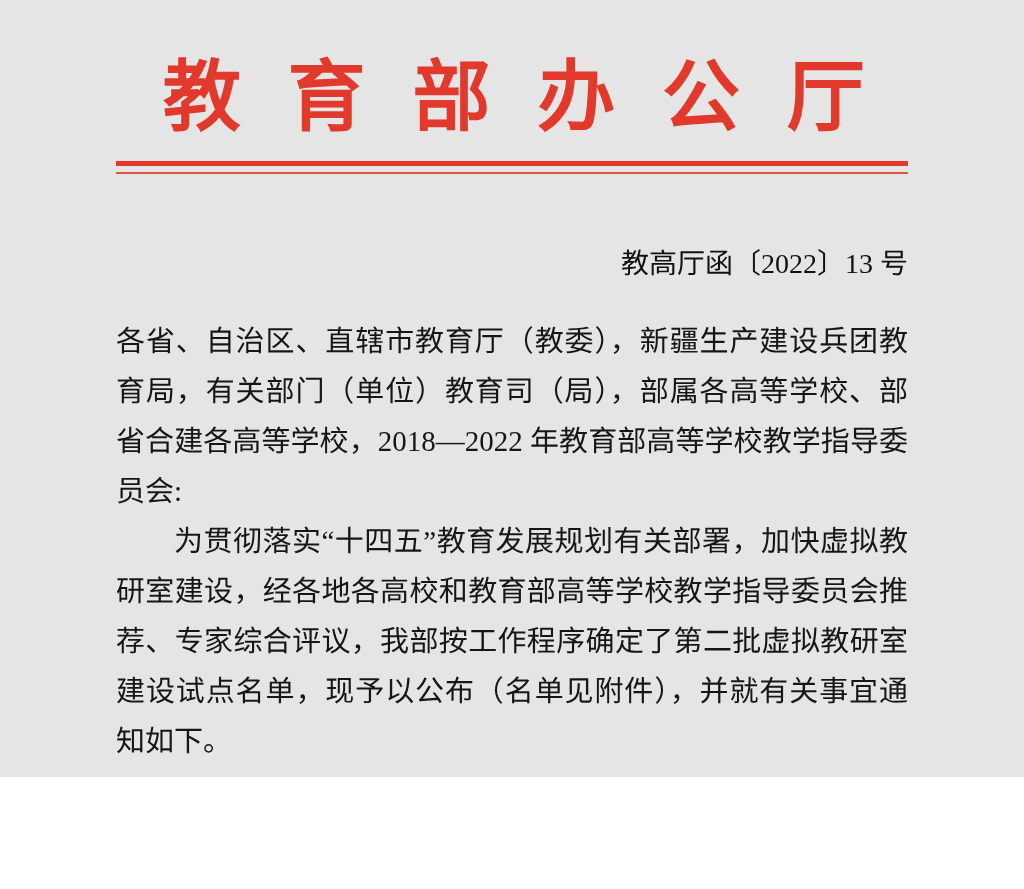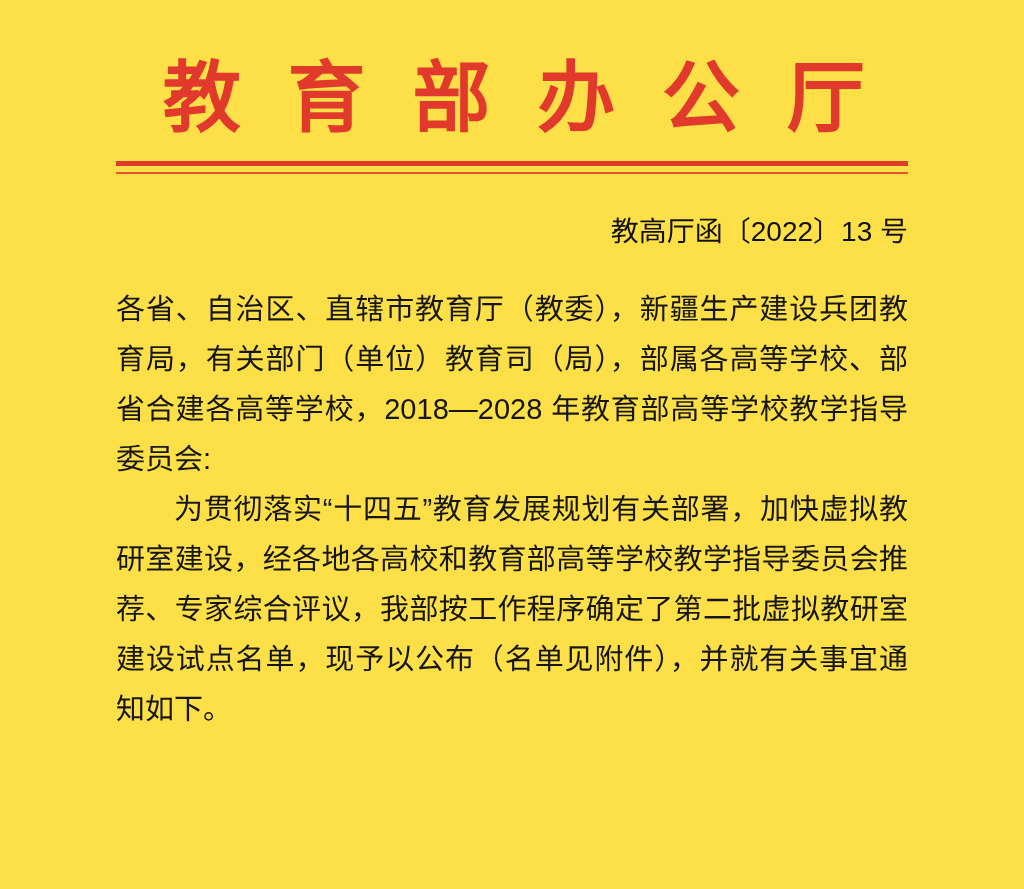--- a/index.html
+++ b/index.html
@@ -4,25 +4,25 @@
 <title>教育部办公厅通知</title>
 <style>
   html, body {
     margin: 0;
     padding: 0;
     background: #ffffff;
   }
   .page {
     position: relative;
     width: 1024px;
-    height: 889px;
+    height: 777px;
     margin: 0 auto;
-    background: #fde047;
+    background: #e5e5e5;
     overflow: hidden;
-    font-family: Liberation Sans, sans-serif;
+    font-family: Liberation Serif, serif;
     color: #1a1a1a;
   }
   .content {
     width: 792px;
     margin: 0 auto;
   }
   
   .org-name {
     margin: 0;
     padding-top: 48px;
@@ -44,21 +44,21 @@
     margin-top: 13px;
   }
   .rule.thin {
     height: 2px;
     background: #e13a2c;
     opacity: 0.85;
     margin-top: 6px;
   }
   
   .doc-number {
-    margin-top: 38px;
+    margin-top: 70px;
     font-size: 28px;
     line-height: 40px;
     text-align: right;
     color: #111111;
   }
   
   .notice-title {
     margin: 110px 0 0 0;
     font-size: 40px;
     line-height: 62px;
@@ -93,18 +93,18 @@
 
     <h1 class="org-name">教育部办公厅</h1>
 
     <div class="rule thick"></div>
     <div class="rule thin"></div>
 
     <div class="doc-number">教高厅函〔2022〕13 号</div>
 
 
     <div class="body-text">
-      <p class="para">各省、自治区、直辖市教育厅（教委），新疆生产建设兵团教育局，有关部门（单位）教育司（局），部属各高等学校、部省合建各高等学校，2018—2028 年教育部高等学校教学指导委员会:</p>
+      <p class="para">各省、自治区、直辖市教育厅（教委），新疆生产建设兵团教育局，有关部门（单位）教育司（局），部属各高等学校、部省合建各高等学校，2018—2022 年教育部高等学校教学指导委员会:</p>
       <p class="para indent">为贯彻落实“十四五”教育发展规划有关部署，加快虚拟教研室建设，经各地各高校和教育部高等学校教学指导委员会推荐、专家综合评议，我部按工作程序确定了第二批虚拟教研室建设试点名单，现予以公布（名单见附件），并就有关事宜通知如下。</p>
     </div>
 
   </div>
 </div>
 
 </body></html>

